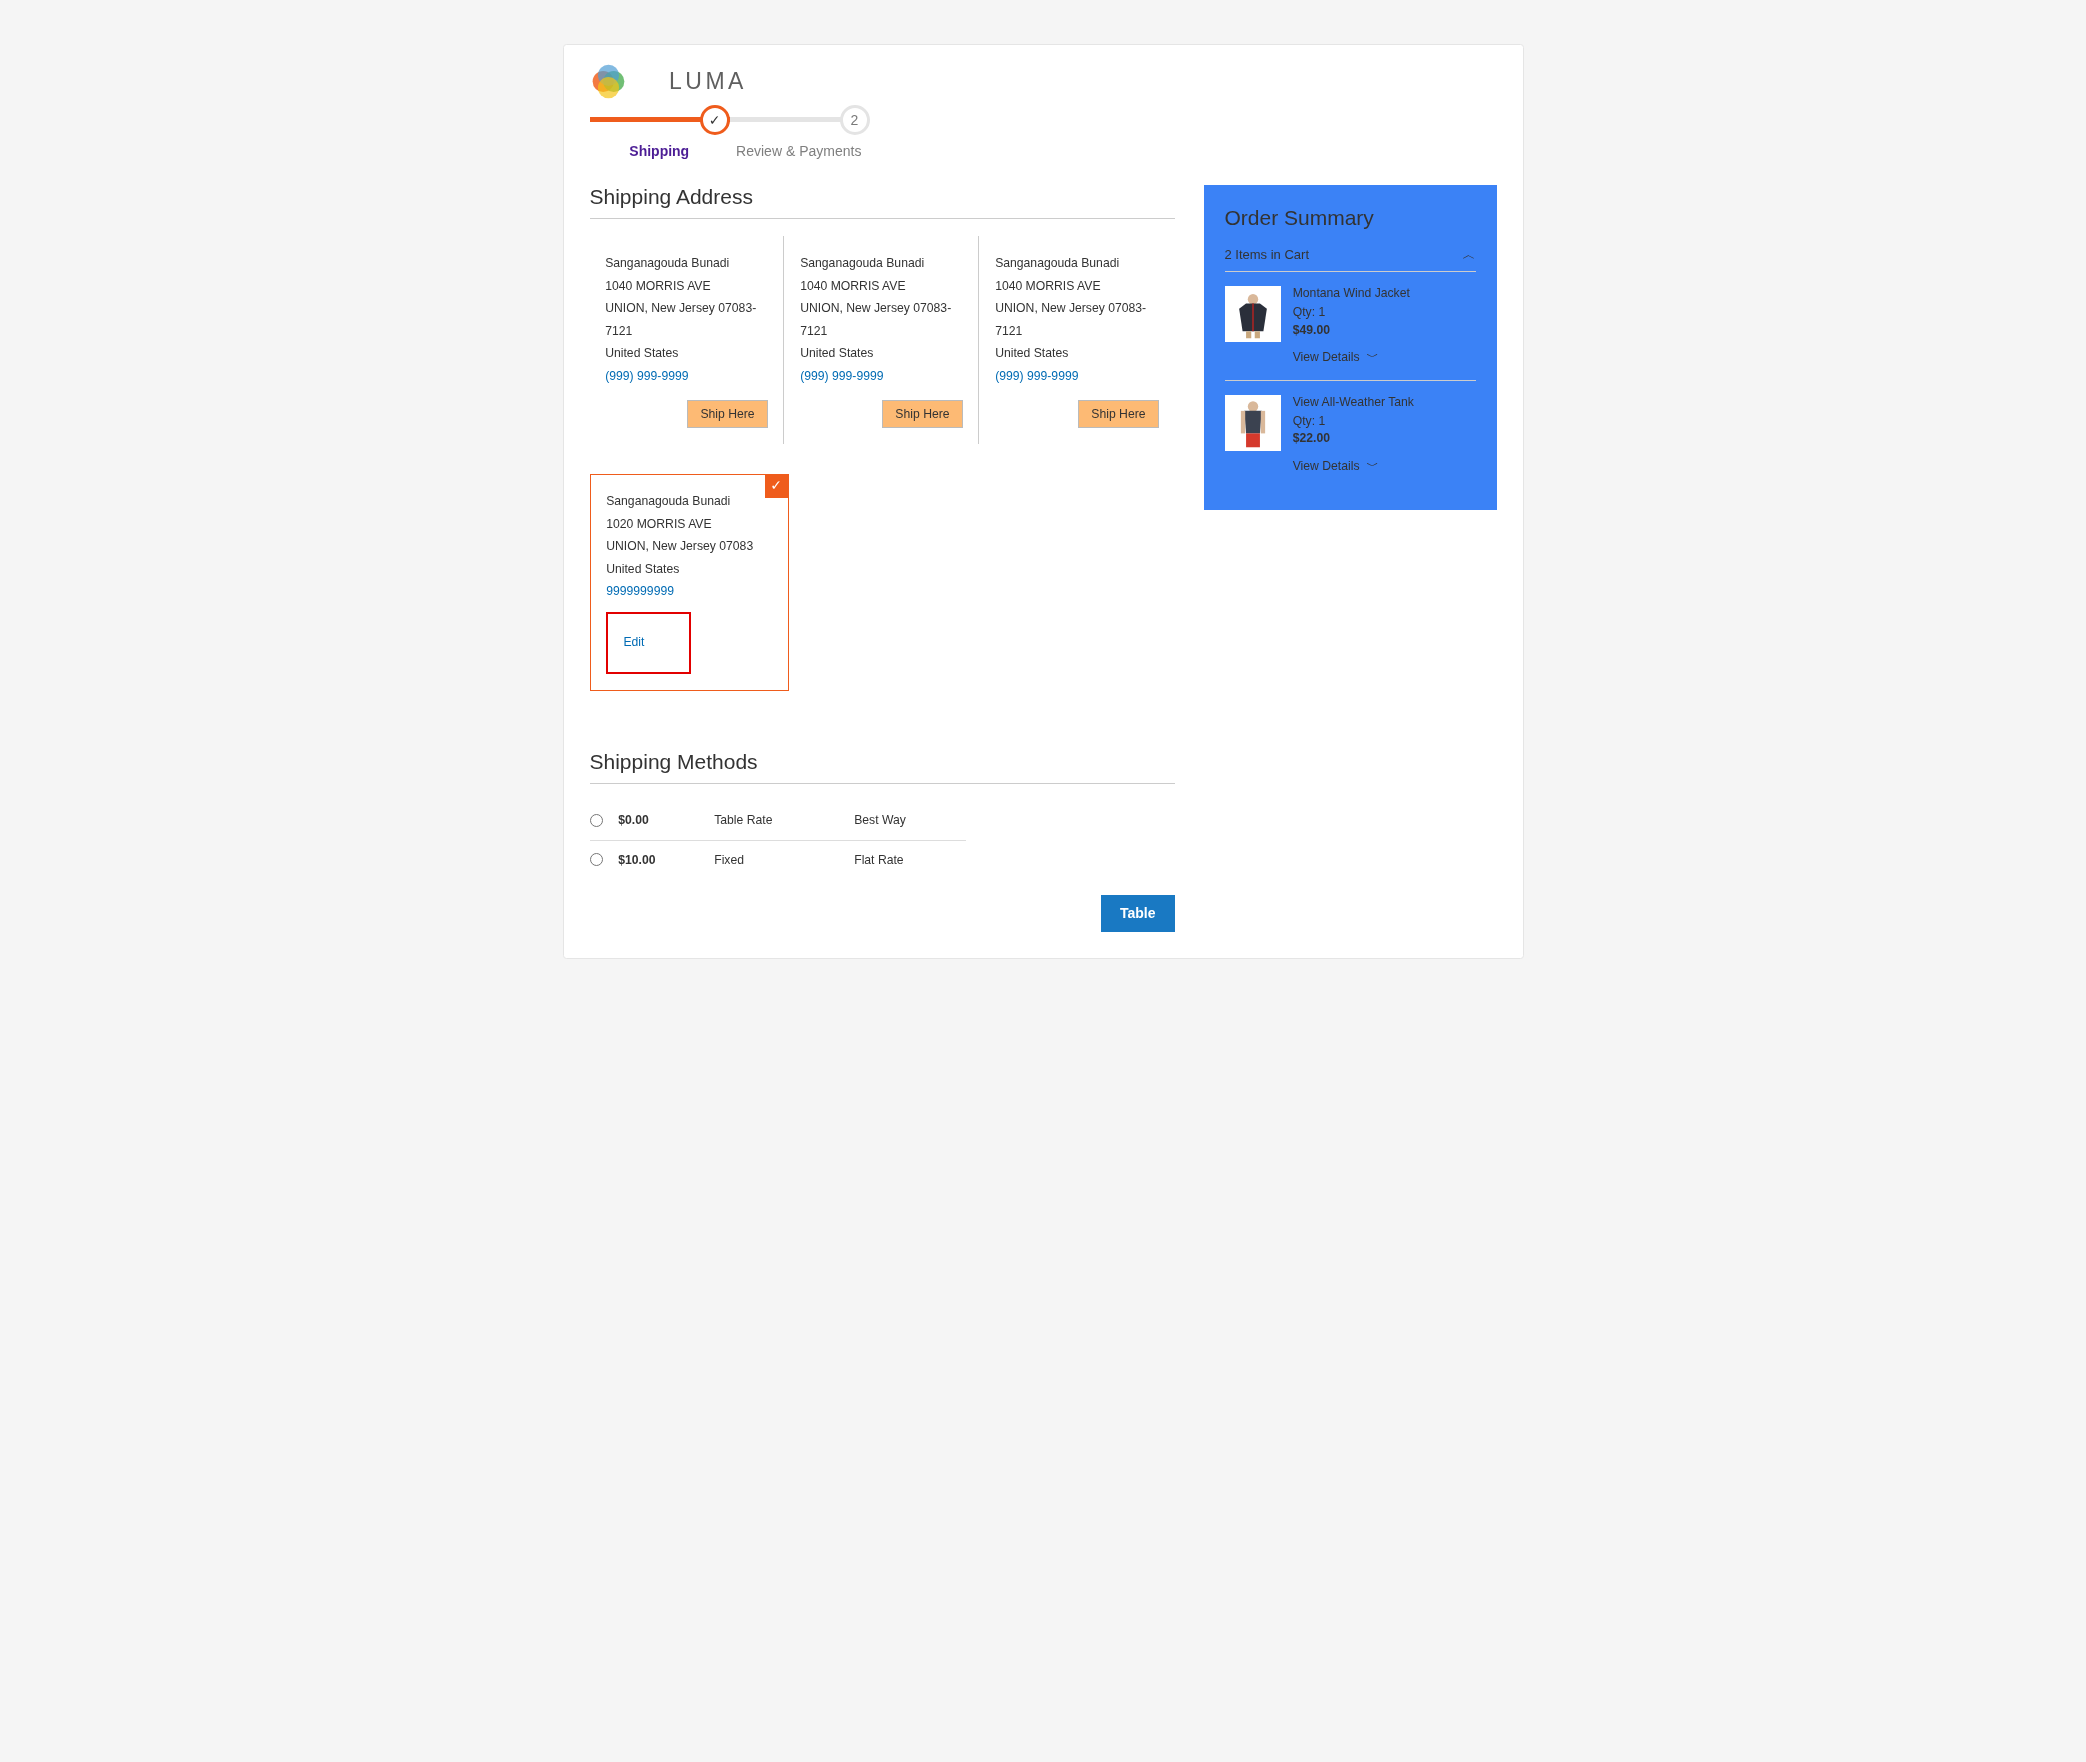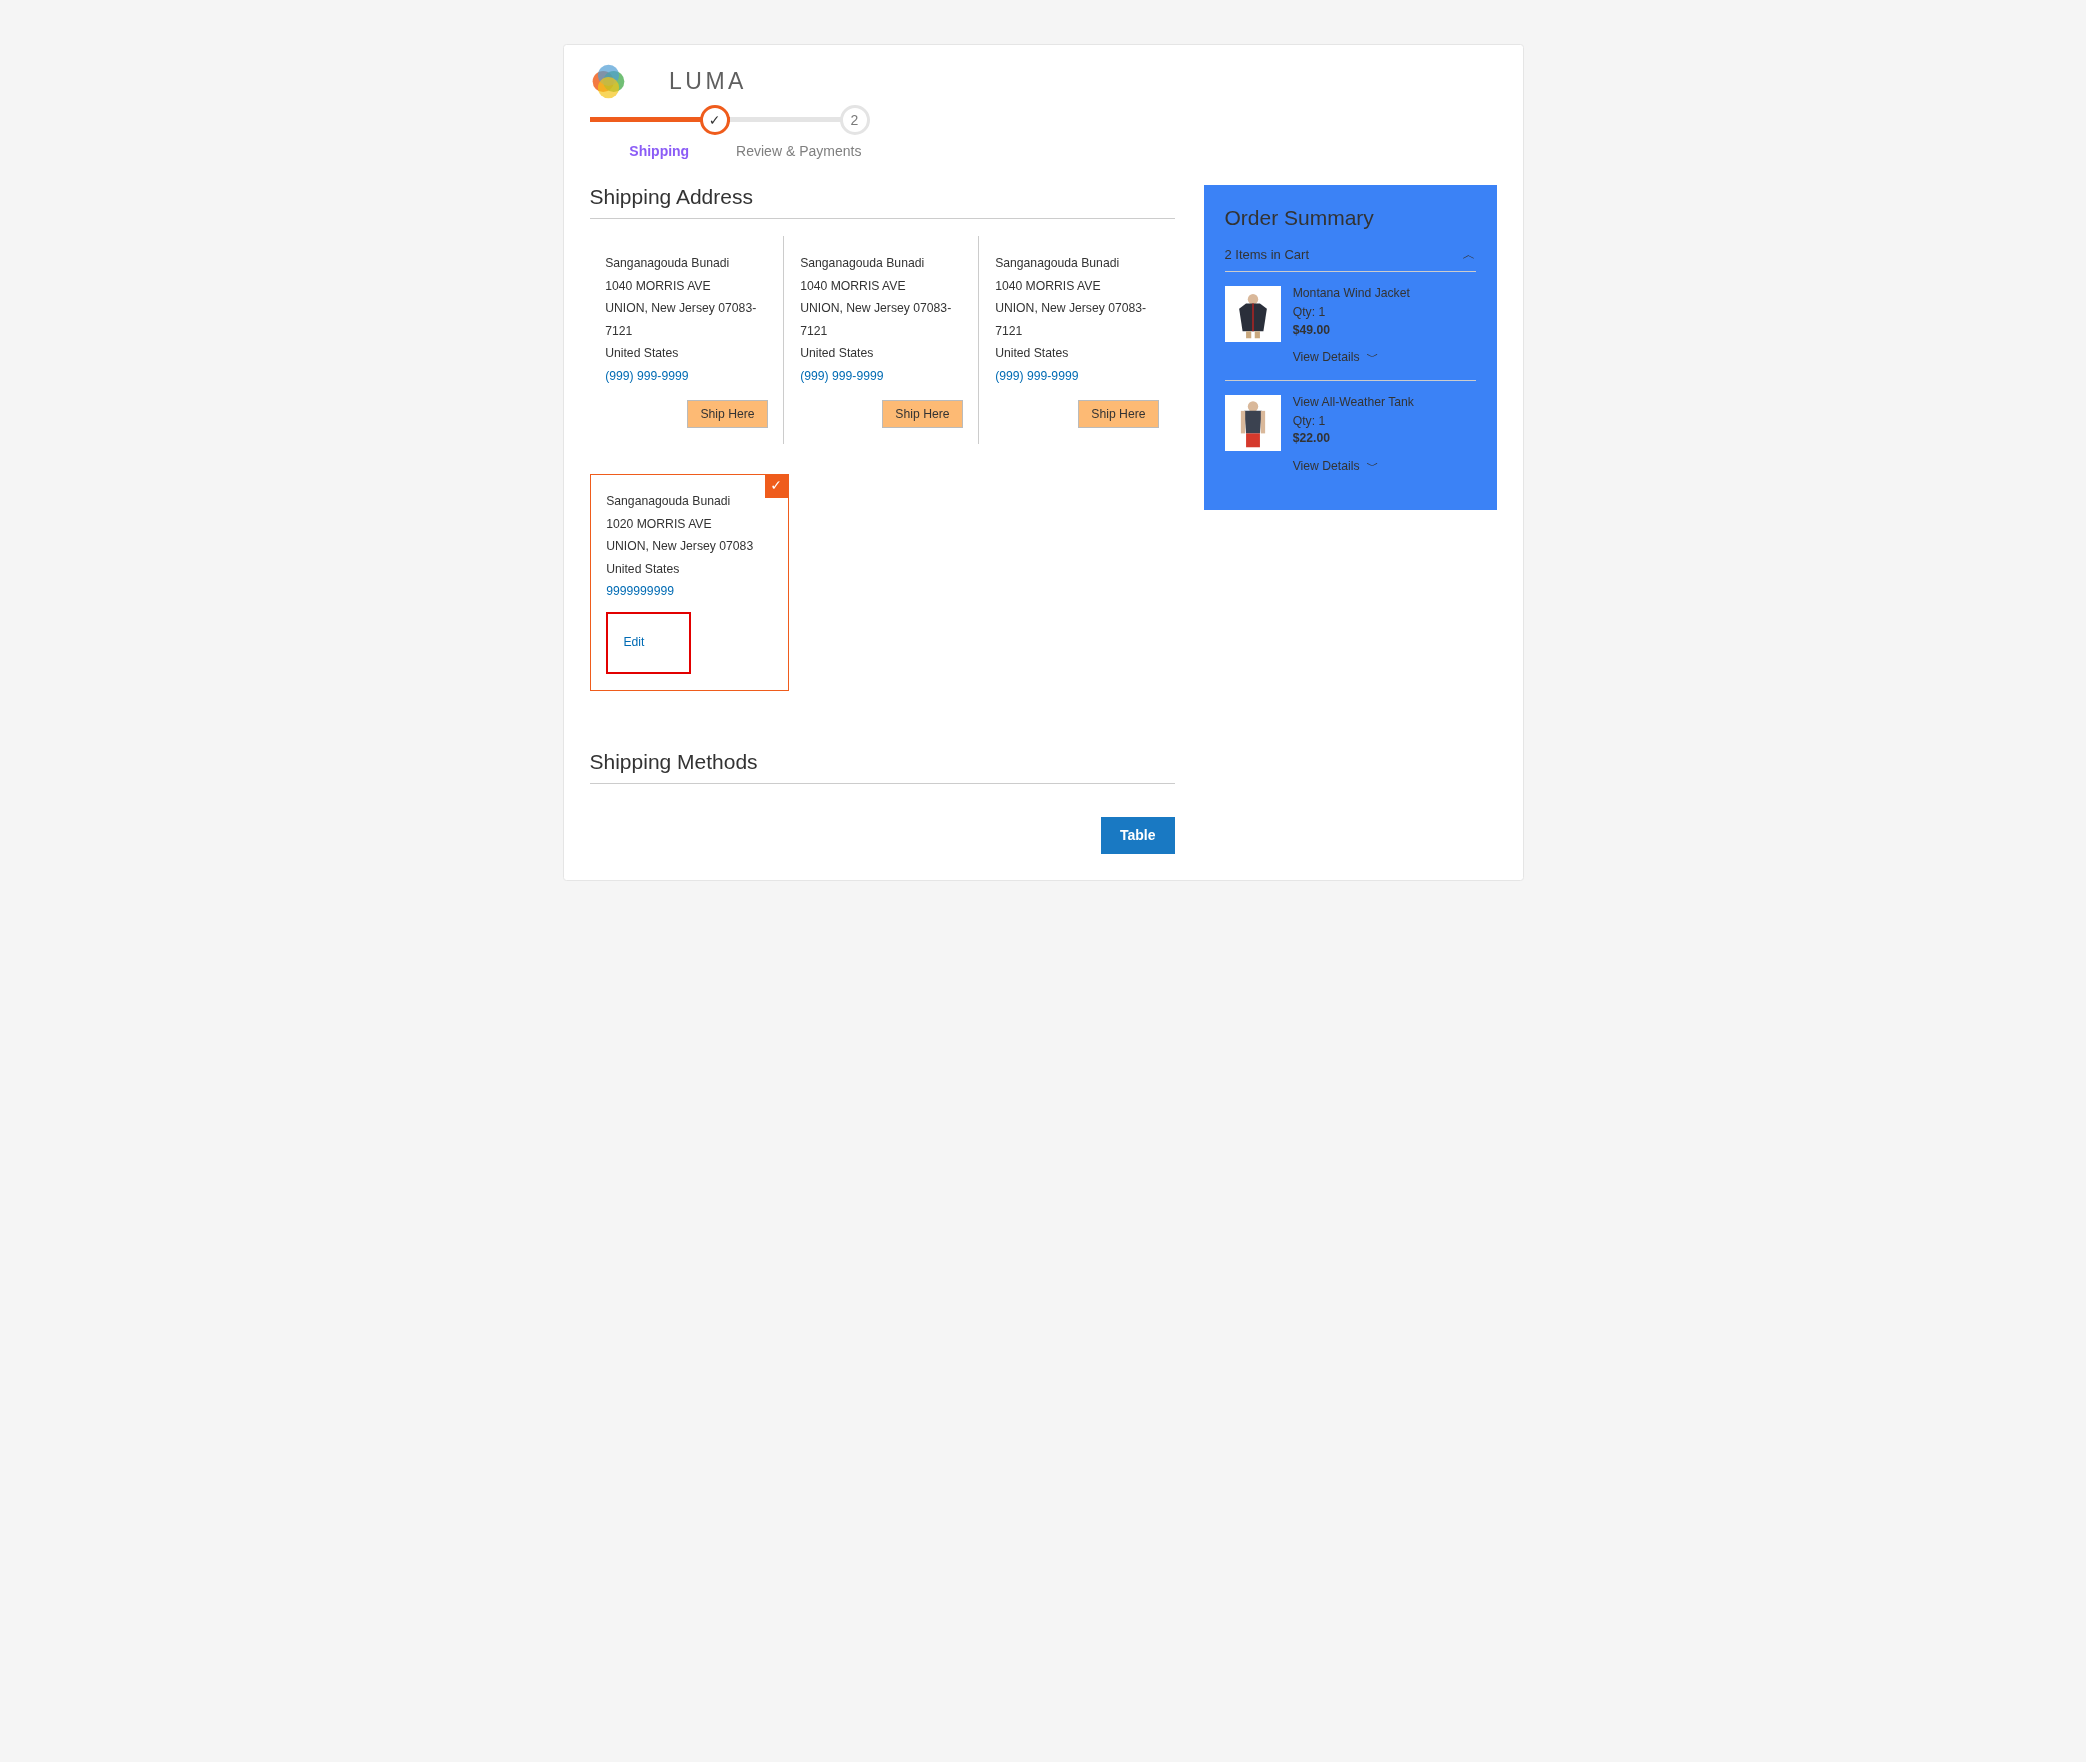--- a/index.html
+++ b/index.html
@@ -60,21 +60,21 @@
   display: flex;
   width: 279px;
   margin-top: 21px;
   margin-bottom: 26px;
 }
 .step-label {
   flex: 1;
   text-align: center;
   font-size: 14px;
 }
-.step-label.active { font-weight: 700; color: #8b5cf6; }
+.step-label.active { font-weight: 700; color: #4c1d95; }
 .step-label.inactive { color: #7f7f7f; font-weight: 300; }
 .main-layout { display: flex; gap: 29px; }
 .left-col { flex: 1; }
 .right-col { width: 293px; }
 h2.section-title {
   font-size: 21px;
   font-weight: 300;
   color: #333;
   padding-bottom: 8.7px;
   border-bottom: 0.9px solid #ccc;
@@ -278,20 +278,34 @@
           <div>United States</div>
           <div class="phone">9999999999</div>
           <div class="edit-highlight">
             <a class="edit-link">Edit</a>
           </div>
         </div>
       </div>
 
       <div class="shipping-methods">
         <h2 class="section-title">Shipping Methods</h2>
+        <div style="max-width:376px">
+          <div class="method-row">
+            <input type="radio" name="shipmethod" style="">
+            <span class="method-price">$0.00</span>
+            <span class="method-carrier">Table Rate</span>
+            <span class="method-title">Best Way</span>
+          </div>
+          <div class="method-row">
+            <input type="radio" name="shipmethod" style="">
+            <span class="method-price">$10.00</span>
+            <span class="method-carrier">Fixed</span>
+            <span class="method-title">Flat Rate</span>
+          </div>
+        </div>
         <div class="clearfix">
           <button class="next-btn">Table</button>
         </div>
       </div>
 
     </div>
 
     <div class="right-col">
       <div class="order-summary">
         <h3>Order Summary</h3>

